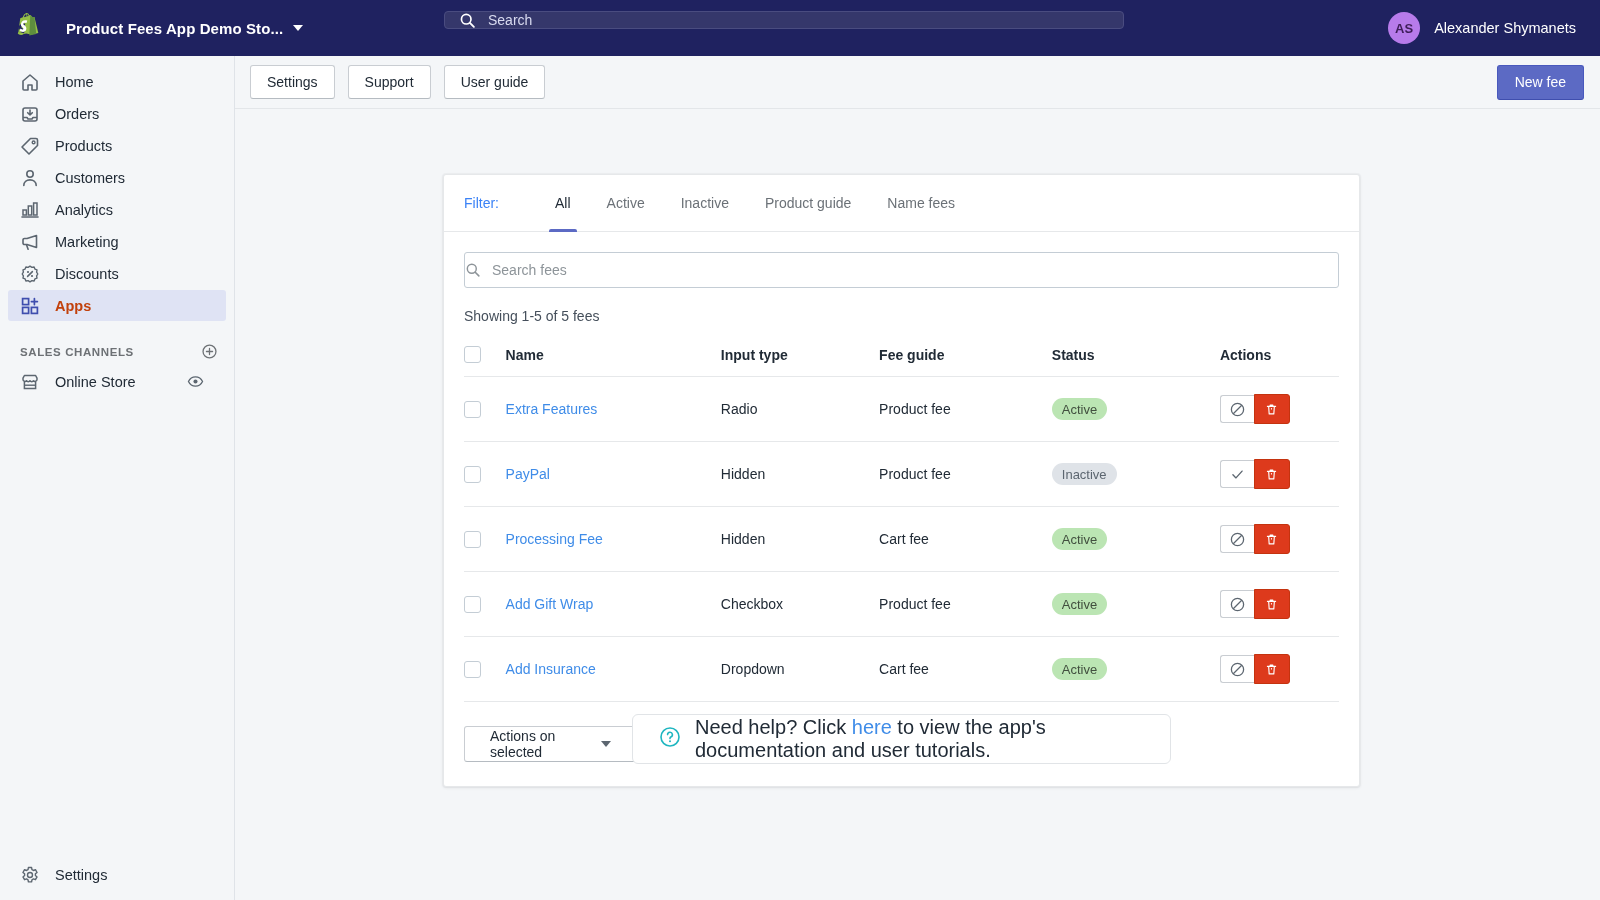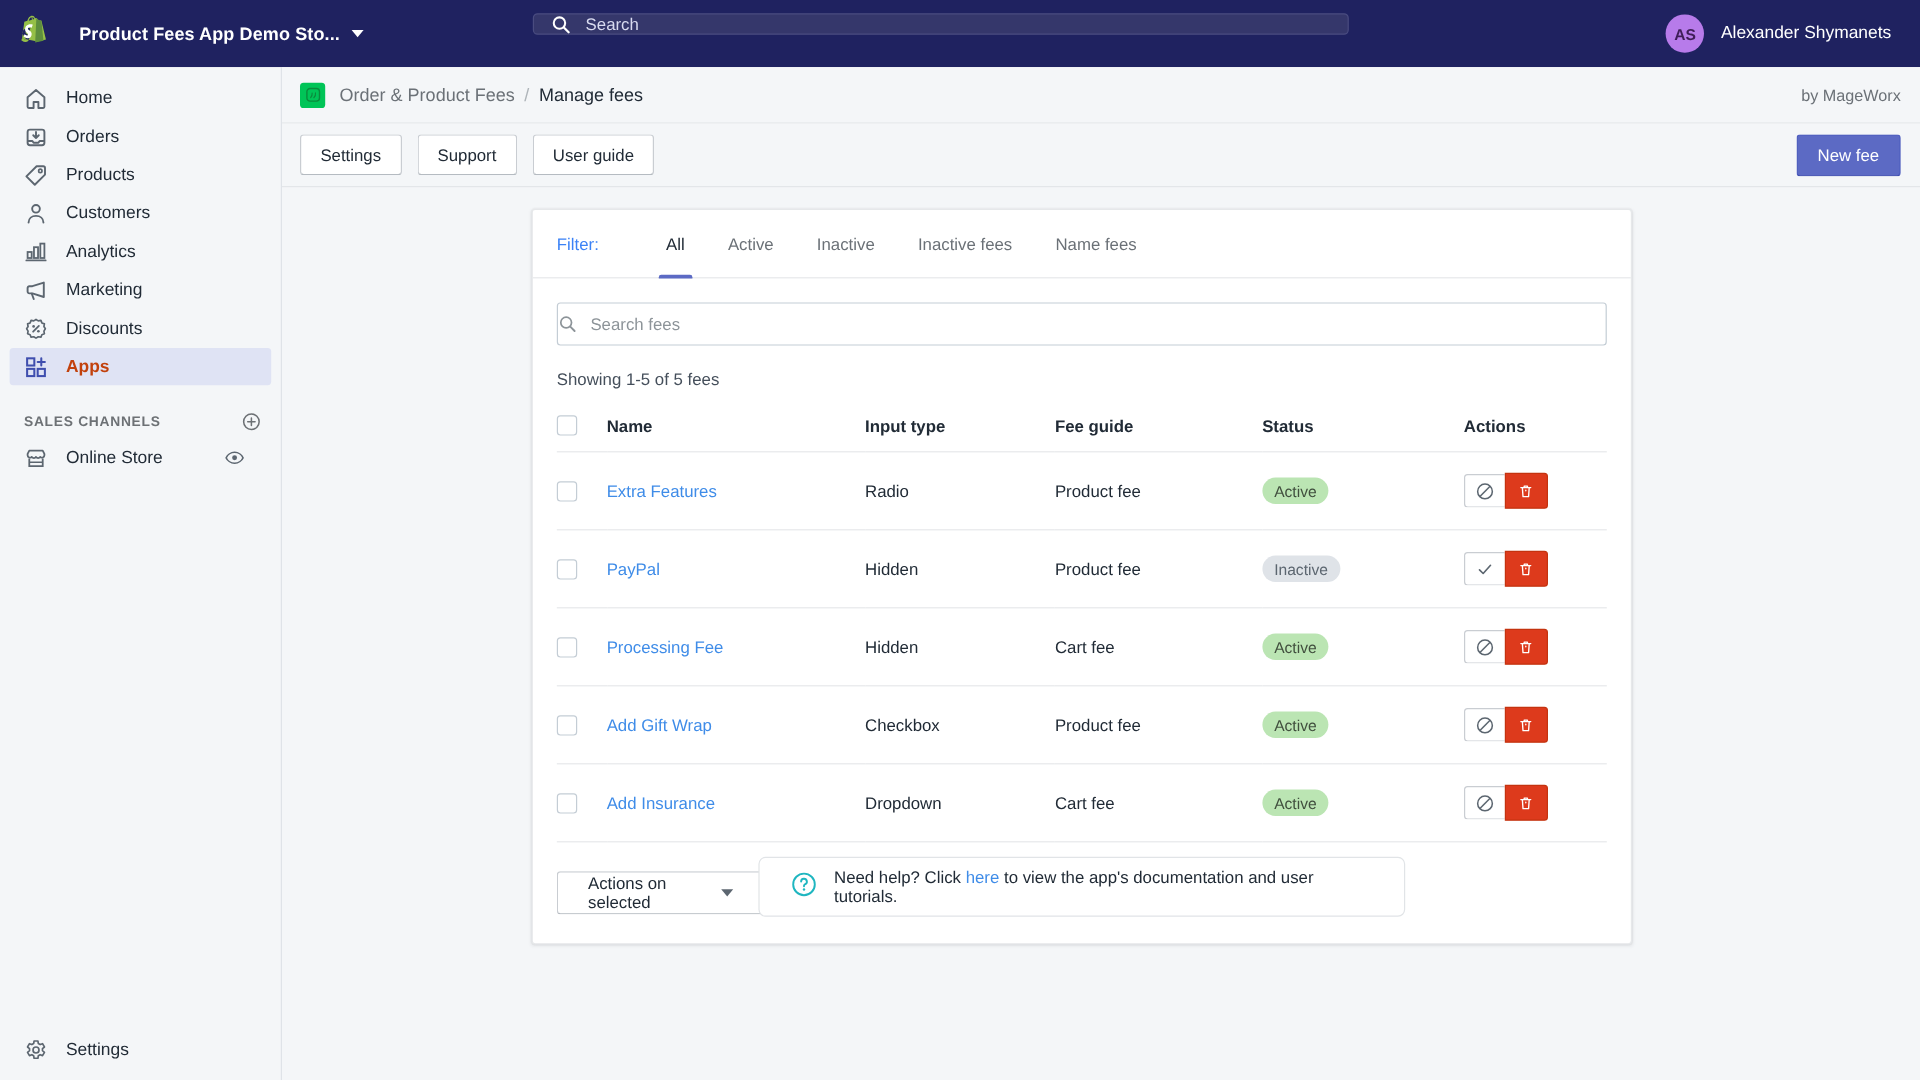--- a/index.html
+++ b/index.html
@@ -250,21 +250,21 @@
   
   .help-banner {
     position: absolute; left: 397px; top: 658px;
     width: 539px; height: 50px;
     background: #ffffff;
     border: 1px solid #e1e4e7;
     border-radius: 6px;
     display: flex; align-items: center; gap: 14px;
     padding: 0 26px;
   }
-  .help-text { font-size: 14px; color: #212b36; }
+  .help-text { font-size: 20px; color: #212b36; }
   .help-link { color: #3f8ce8; cursor: pointer; }
 </style>
 </head>
 <body>
 
 <div class="topbar">
   <div class="shop-logo">
     <svg width="26" height="30" viewBox="0 0 26 30">
       <path d="M19.5 4.3c-.1-.1-.3-.2-.5-.2l-1.6-.1s-1.6-1.6-1.8-1.8c-.2-.2-.5-.1-.6-.1l-.8.2c-.5-1.4-1.3-2.3-2.7-2.3h-.1C11 0 10.6.3 10.2.7 8.9 1.1 8.2 2.8 7.8 4.3l-1.9.6c-.6.2-.6.2-.7.8C5.1 6.2 3.5 19 3.5 19L16.4 21.5l7-1.5S19.6 4.4 19.5 4.3zM13.6 2.9l-1.3.4c0-1-.2-1.7-.4-2.2.8.1 1.4 1 1.7 1.8zm-2.4-1.6c.2.5.4 1.2.4 2.2l-2.6.8c.5-1.9 1.4-2.8 2.2-3zM10.2.6zM9.4 13.3s-.8-.4-1.7-.4c-1.4 0-1.4.9-1.4 1.1 0 1.2 3.1 1.6 3.1 4.4 0 2.2-1.4 3.6-3.2 3.6-2.2 0-3.4-1.4-3.4-1.4l.6-1.9s1.2 1 2.1 1c.6 0 .9-.5.9-.9 0-1.5-2.5-1.6-2.5-4.2 0-2.1 1.5-4.2 4.6-4.2 1.2 0 1.8.3 1.8.3l-.9 2.6z" fill="#95BF47"></path>
       <path d="M19 4.1l-1.6-.1s-1.6-1.6-1.8-1.8c-.1-.1-.2-.1-.3-.1l-1 20.4 7-1.5S19.6 4.4 19.5 4.3c-.1-.1-.3-.2-.5-.2z" fill="#5E8E3E"></path>
@@ -411,32 +411,20 @@
           <path d="M8.4 2.5h3.2l.35 2.1 1.5.87 2-.75 1.6 2.76-1.65 1.35v1.74l1.65 1.35-1.6 2.76-2-.75-1.5.87-.35 2.1H8.4l-.35-2.1-1.5-.87-2 .75-1.6-2.76 1.65-1.35V8.83L2.95 7.48l1.6-2.76 2 .75 1.5-.87L8.4 2.5z" fill="none" stroke="#5c6670" stroke-width="1.4" stroke-linejoin="round"></path>
           <circle cx="10" cy="10" r="2.5" fill="none" stroke="#5c6670" stroke-width="1.4"></circle>
         </svg>
     </span>
     <span class="lbl">Settings</span>
   </div>
 </div>
 
 <div class="main">
 
-  <div class="app-header">
-    <span class="app-icon">
-      <svg width="14" height="14" viewBox="0 0 16 16">
-          <rect x="2" y="2" width="12" height="12" rx="3" fill="none" stroke="#0a8a3c" stroke-width="1.3"></rect>
-          <path d="M5.6 10.6c1.1-1.2 1.6-2.6 1.4-4.2M8.6 10.8c1.3-1.1 1.9-2.8 1.6-4.6" fill="none" stroke="#0a8a3c" stroke-width="1.1" stroke-linecap="round"></path>
-        </svg>
-    </span>
-    <span class="bc-link">Order &amp; Product Fees</span>
-    <span class="bc-sep">/</span>
-    <span class="bc-current">Manage fees</span>
-    <span class="by-label">by MageWorx</span>
-  </div>
 
   <div class="action-bar">
     <button class="btn">Settings</button>
     <button class="btn">Support</button>
     <button class="btn">User guide</button>
     <button class="btn btn-primary">New fee</button>
   </div>
 
   <div class="content-scroll">
 
@@ -447,21 +435,21 @@
         <div class="tab active">
             <span>All</span>
           </div>
         <div class="tab">
             <span>Active</span>
           </div>
         <div class="tab">
             <span>Inactive</span>
           </div>
         <div class="tab">
-            <span>Inactive fees</span>
+            <span>Product guide</span>
           </div>
         <div class="tab">
             <span>Name fees</span>
           </div>
       </div>
 
       <div class="card-body">
 
         <div class="fee-search">
           <svg width="16" height="16" viewBox="0 0 20 20">

